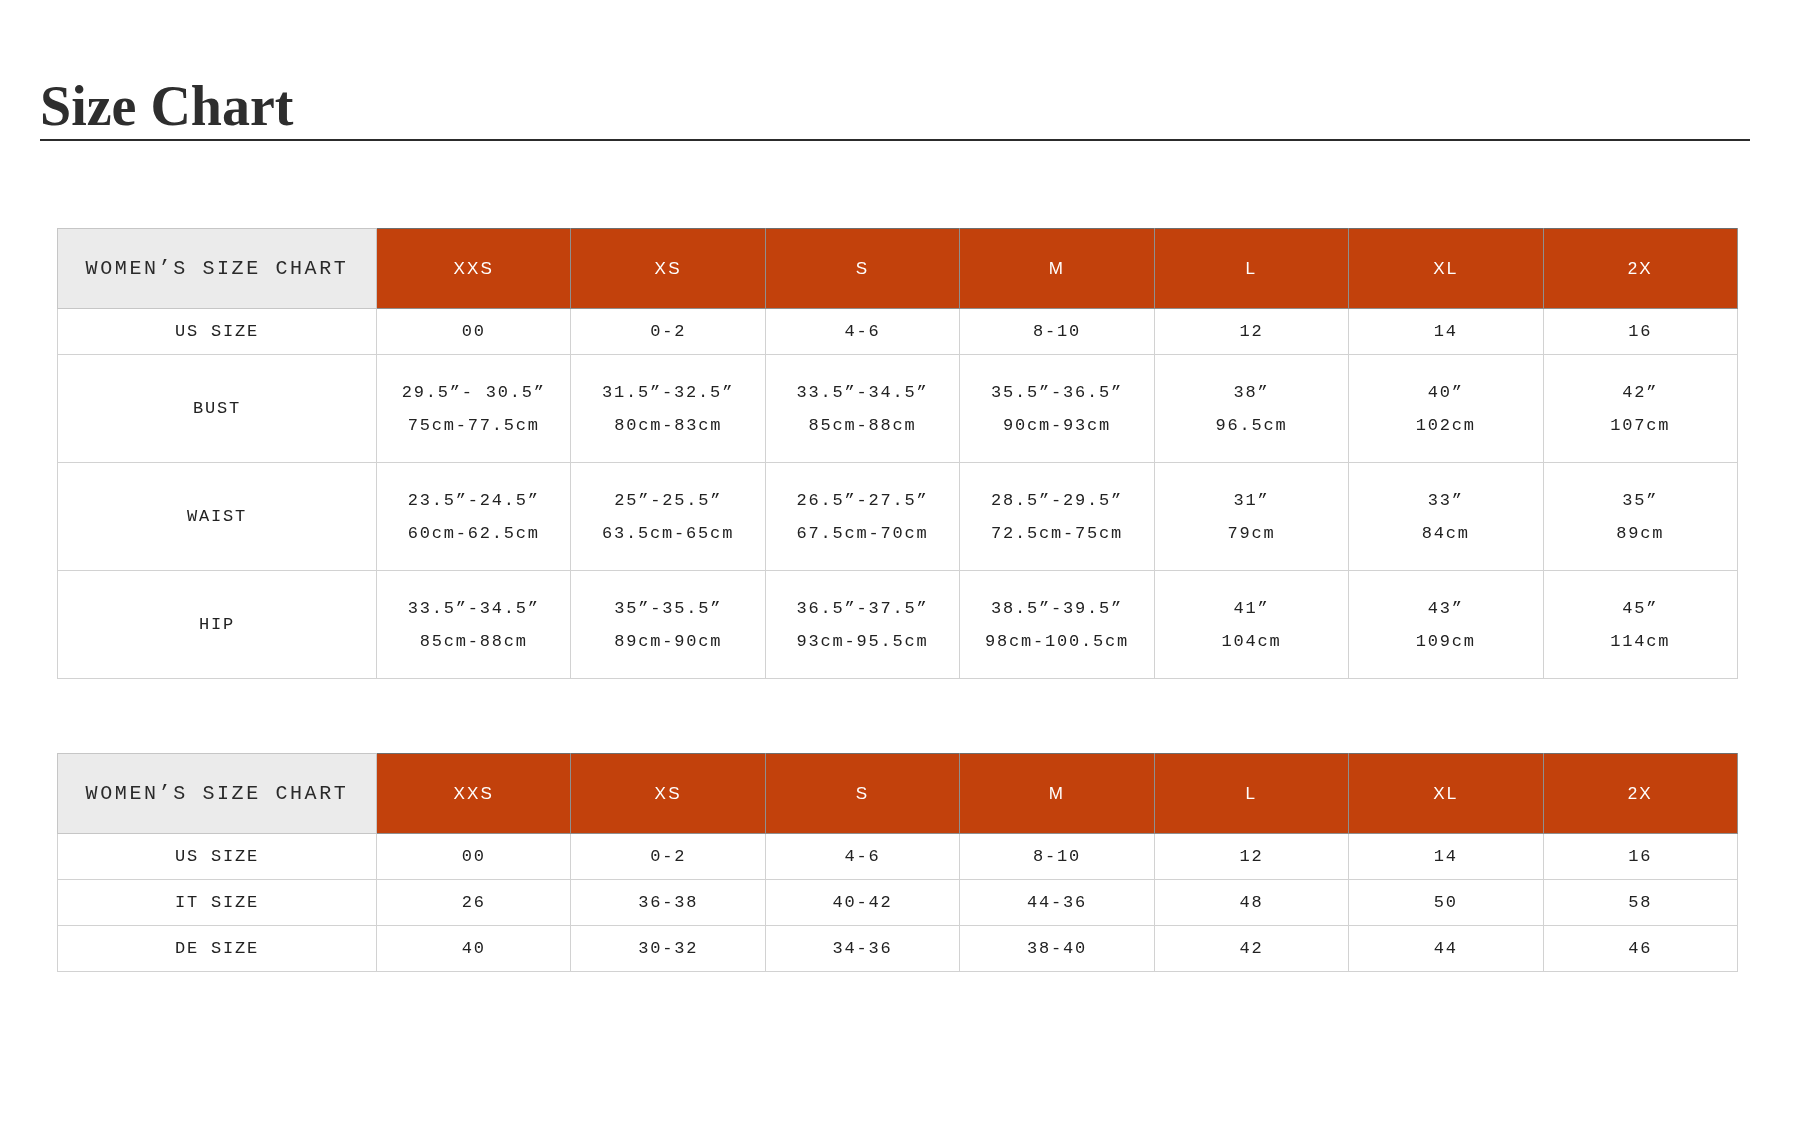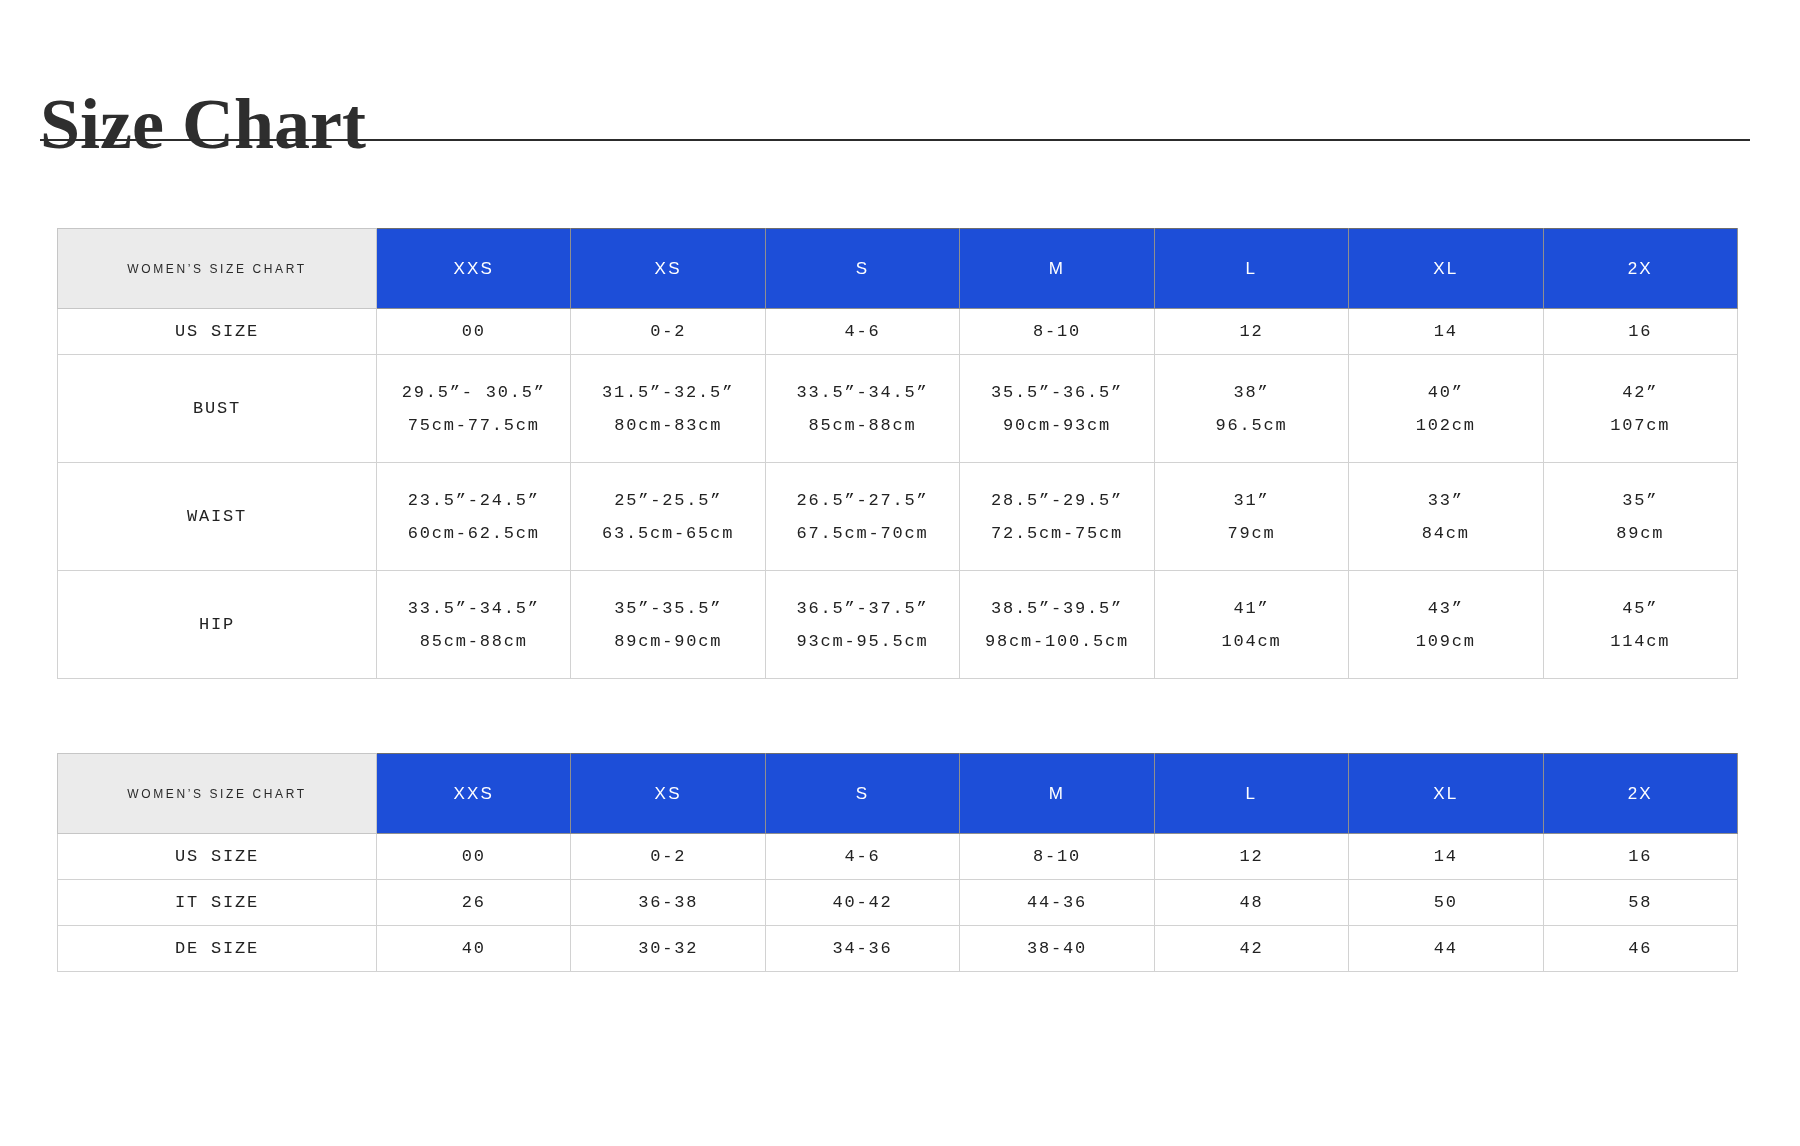--- a/index.html
+++ b/index.html
@@ -14,21 +14,21 @@
     font-family: "Liberation Sans", sans-serif;
     color: #222;
     overflow: hidden;
   }
   .page-title {
     position: absolute;
     left: 40px;
     top: 40px;
     font-family: "Liberation Serif", serif;
     font-weight: 700;
-    font-size: 72px;
+    font-size: 56px;
     line-height: 1.0;
     color: #2e2e2e;
     letter-spacing: 0px;
   }
   .title-divider {
     position: absolute;
     left: 40px;
     top: 139px;
     width: 1710px;
     height: 0;
@@ -44,28 +44,29 @@
     table-layout: fixed;
   }
   table.size-table col.label-col { width: 319px; }
 
   
   tr.header-row { height: 80px; }
   th.label-head {
     background: #ebebeb;
     border: 1px solid #c6c6c6;
     font-weight: 400;
-    font-size: 12px;
+    font-size: 20px;
     letter-spacing: 2.6px;
     color: #2a2a2a;
     text-align: center;
     vertical-align: middle;
+    font-family: Liberation Mono, monospace;
   }
   th.size-head {
-    background: #1d4ed8;
+    background: #c2410c;
     border: 1px solid #8f8f8f;
     border-top-color: #6e6e6e;
     color: #ffffff;
     font-weight: 500;
     font-size: 17px;
     letter-spacing: 2.2px;
     text-align: center;
     vertical-align: middle;
   }
 

